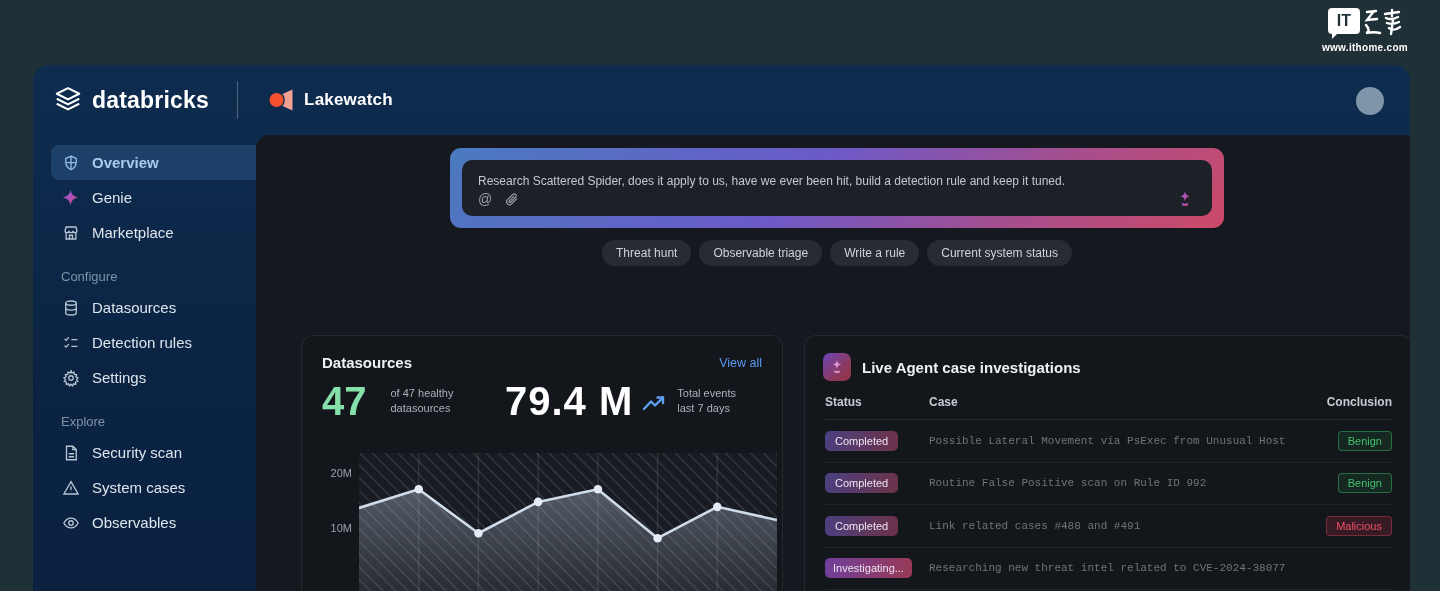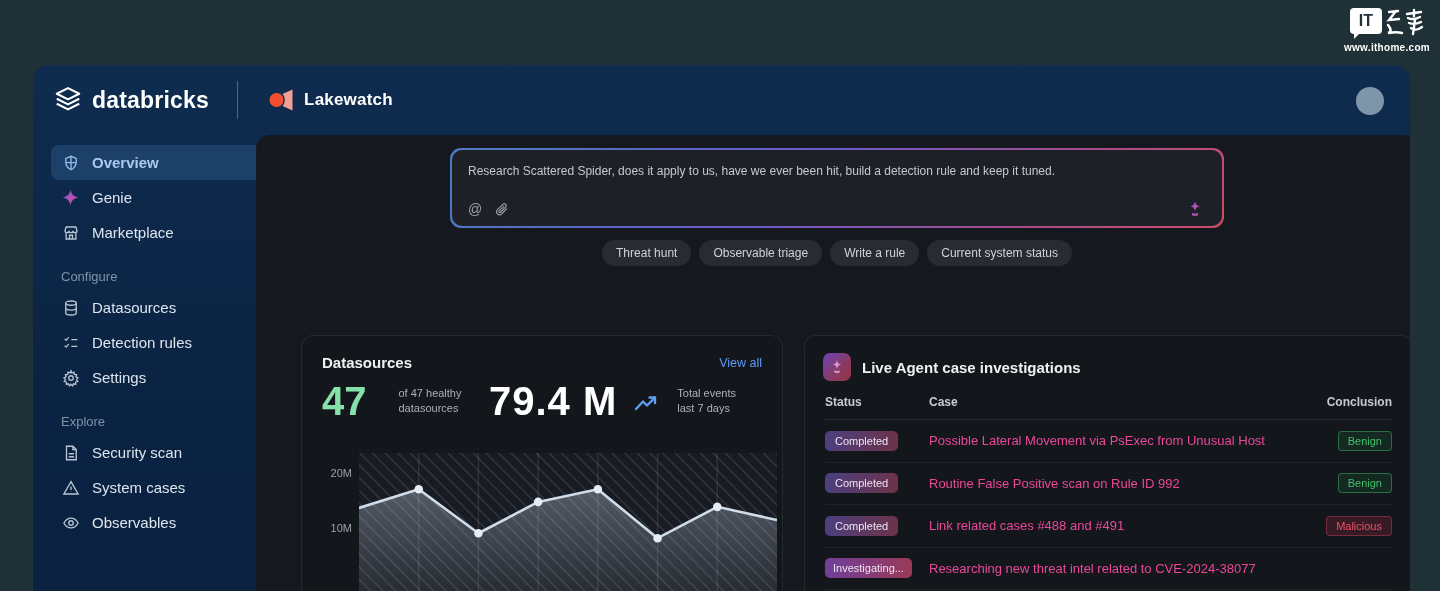--- a/index.html
+++ b/index.html
@@ -1,21 +1,21 @@
 <!DOCTYPE html>
 <html><head>
 <meta charset="utf-8">
 <style>
   * { margin:0; padding:0; box-sizing:border-box; }
   html,body { width:1440px; height:591px; }
   body { font-family:"Liberation Sans", sans-serif; background:#1f3137; overflow:hidden; }
   .page { position:relative; width:1440px; height:591px; background:#1f3137; overflow:hidden; }
 
   
-  .watermark { position:absolute; top:8px; right:10px; text-align:center; color:#fff; }
+  .watermark { position:absolute; top:8px; right:32px; text-align:center; color:#fff; }
   .wm-logo { display:flex; align-items:flex-start; gap:4px; justify-content:center; }
   .wm-it { width:32px; height:26px; background:#fff; border-radius:4px; color:#1f3137;
            font-weight:bold; font-size:16px; display:flex; align-items:center; justify-content:center;
            position:relative; }
   .wm-it:after { content:""; position:absolute; left:4px; bottom:-5px; border:5px solid transparent;
            border-top-color:#fff; border-left-color:#fff; }
   .wm-url { font-size:10px; font-weight:bold; letter-spacing:.3px; margin-top:6px; }
 
   
   .app { position:absolute; left:33px; top:65px; width:1377px; height:526px;
@@ -41,21 +41,21 @@
   .side-item.active svg { stroke:#8fbce8; }
   .side-section { color:#7f93a6; font-size:13px; height:30px; display:flex; align-items:flex-end;
                   padding:0 10px 6px 10px; margin-top:10px; }
 
   
   .main-panel { position:absolute; left:223px; top:70px; width:1162px; height:456px;
                 background:#15181e; border-radius:14px 14px 0 0; overflow:visible; }
   .hero-title { text-align:center; margin-top:19px; color:#f3f5f7; font-size:19.5px; font-weight:700; }
 
   .query-box-border { position:relative; width:774px; height:80px; margin:13px auto 0;
-     border-radius:11px; padding:2px;
+     border-radius:11px; padding:12px;
      background:linear-gradient(135deg,#4a7bc0 0%,#6b5ac8 45%,#a84e8c 75%,#cc4a67 100%); }
   .query-box { position:relative; width:100%; height:100%; border-radius:10px; background:#1d2027; }
   .query-text { padding:14px 16px 0; font-size:12px; color:#c3c9d2; }
   .query-tools { position:absolute; left:16px; bottom:9px; display:flex; align-items:center; gap:13px;
                  color:#9aa1ab; }
   .at-icon { font-size:14px; }
   .send-icon { position:absolute; right:18px; bottom:8px; width:18px; height:18px; cursor:pointer; }
 
   .chips { display:flex; justify-content:center; gap:8px; margin-top:12px; }
   .chip { background:#282b32; color:#ced3da; font-size:12px; padding:6px 14px; border-radius:14px;
@@ -63,21 +63,21 @@
 
   
   .card { position:absolute; top:200px; background:#13161b; border:1px solid rgba(255,255,255,.08);
           border-radius:12px; height:300px; overflow:hidden; }
   .card-ds { left:45px; width:482px; }
   .card-cases { left:548px; width:609px; }
 
   .ds-head { display:flex; align-items:center; justify-content:space-between; padding:18px 20px 0; }
   .ds-title { color:#eef1f4; font-size:15px; font-weight:700; }
   .view-all { color:#5b9bf5; font-size:12.5px; cursor:pointer; }
-  .ds-stats { display:flex; align-items:center; padding:10px 20px 0;gap:8px; }
+  .ds-stats { display:flex; align-items:center; padding:10px 20px 0; }
   .big-green { color:#86e0a9; font-size:40px; font-weight:700; line-height:1; }
   .stat-label { color:#a9b2bc; font-size:11px; line-height:1.35; margin-left:24px; }
   .big-white { color:#fff; font-size:40px; font-weight:700; line-height:1; margin-left:auto; letter-spacing:1px; }
   .trend { width:26px; height:22px; margin:6px 6px 0 8px; }
   .ds-stats .events-label { margin:0 26px 0 4px; }
 
   .chart-wrap { position:absolute; left:57px; right:5px; top:117px; height:160px; }
   .chart-wrap svg { width:100%; height:100%; display:block; }
   .ytick { position:absolute; left:14px; width:36px; text-align:right; color:#98a2ad; font-size:11px; }
   .ytick.t20 { top:131px; } .ytick.t10 { top:186px; }
@@ -91,21 +91,21 @@
   .tbl { padding:14px 20px 0; }
   .tbl-headrow { display:flex; color:#c6cbd2; font-size:12px; font-weight:700; padding-bottom:10px;
                  border-bottom:1px solid rgba(255,255,255,.09); }
   .col-status { width:104px; flex:0 0 104px; }
   .col-case { flex:1; }
   .col-conc { width:90px; flex:0 0 90px; text-align:right; }
   .tbl-row { display:flex; align-items:center; height:42.5px; border-bottom:1px solid rgba(255,255,255,.06); }
   .badge-status { display:inline-block; font-size:11px; color:#ece5f1; padding:4px 10px; border-radius:5px;
                   background:linear-gradient(100deg,#4a4080 0%,#6d3248 100%); }
   .badge-status.investigating { background:linear-gradient(100deg,#6f3f9b 0%,#9a3a55 100%); padding:4px 8px; }
-  .case-text { color:#ec4899; font-size:13px; }
+  .case-text { color:#737373; font-size:11px;font-family:Liberation Mono, monospace; }
   .badge-conc { display:inline-block; font-size:11px; padding:3px 9px; border-radius:4px; }
   .badge-conc.benign { color:#42c06c; background:rgba(40,140,76,.16); border:1px solid rgba(66,192,108,.45); }
   .badge-conc.malicious { color:#ea5169; background:rgba(190,42,72,.22); border:1px solid rgba(234,81,105,.35); }
 </style>
 </head>
 <body>
 
 <div class="page">
 
   <div class="watermark">

